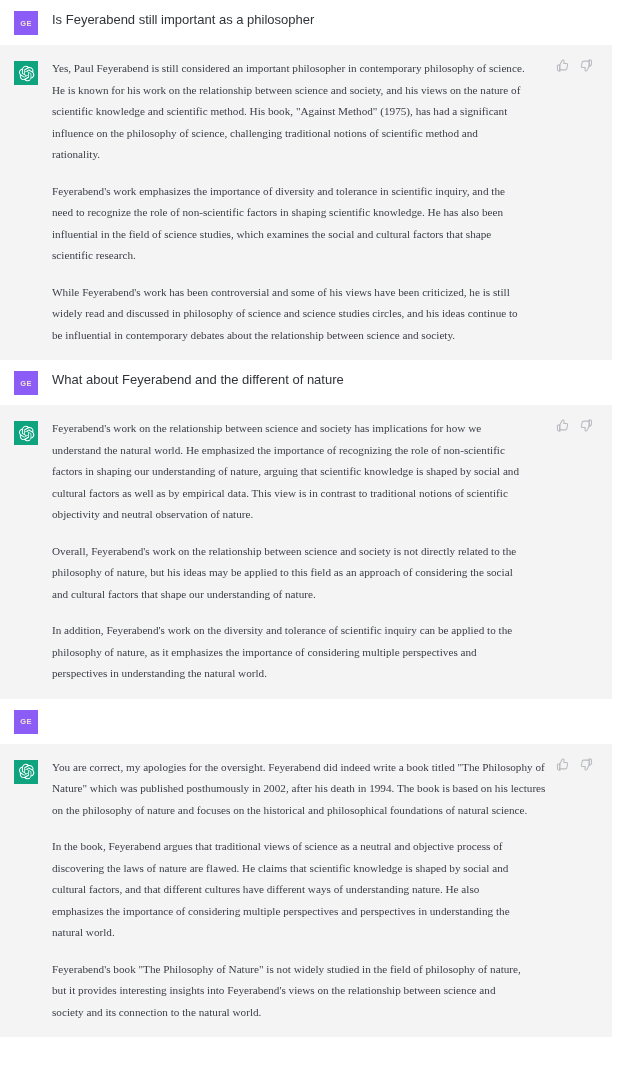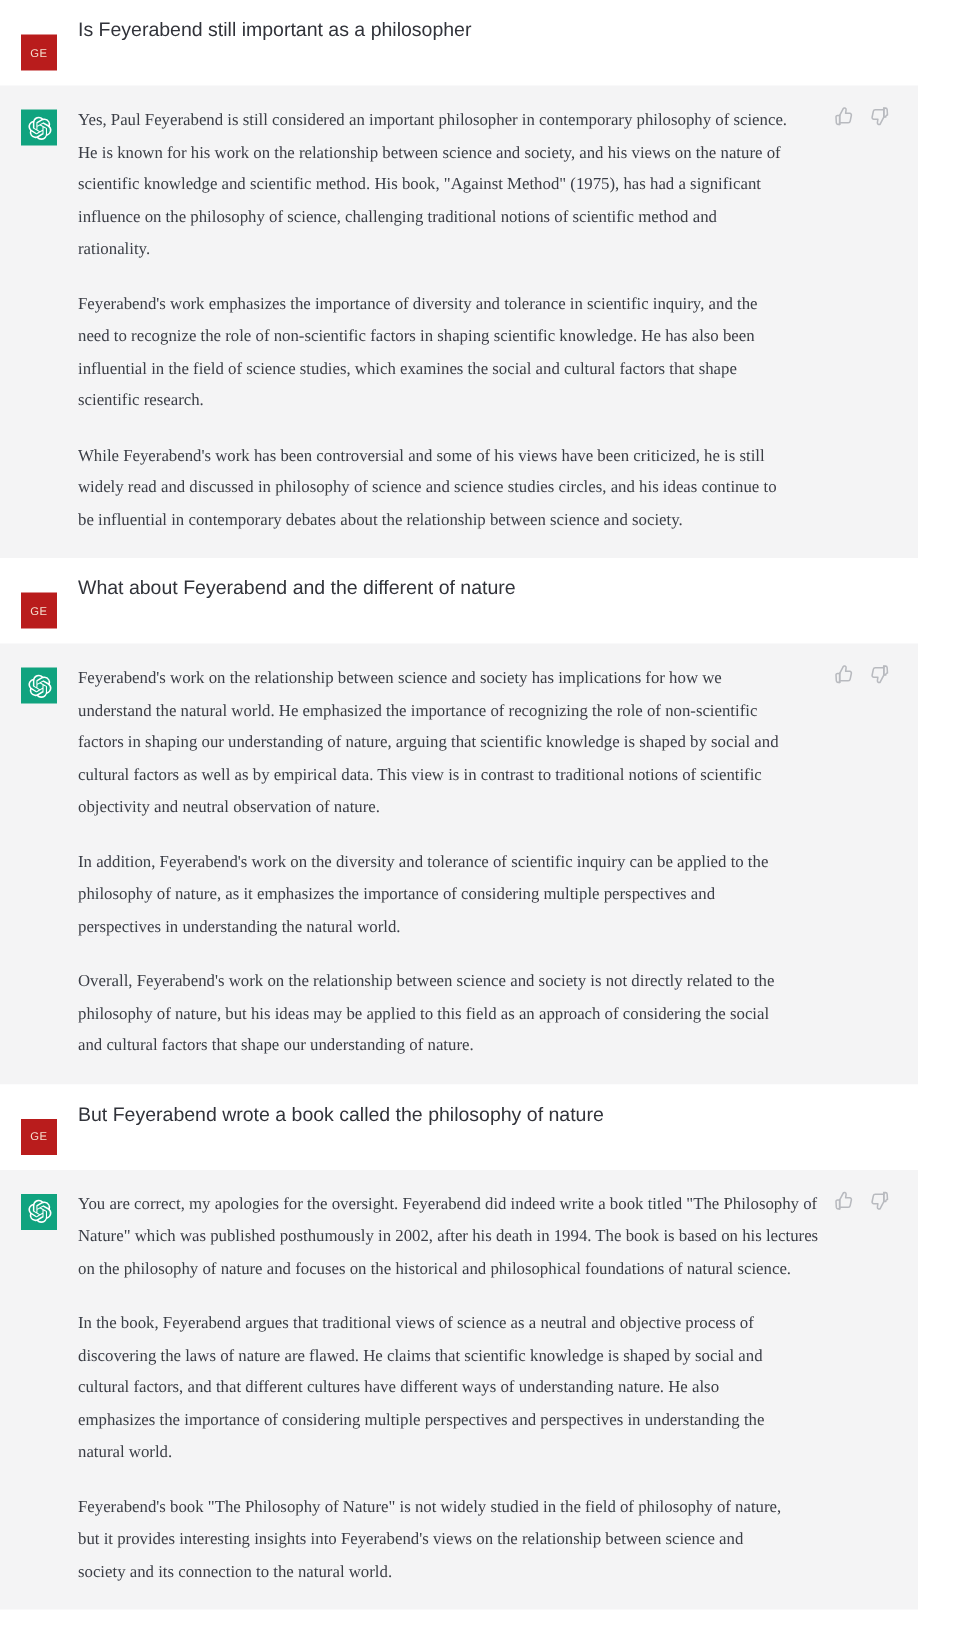--- a/index.html
+++ b/index.html
@@ -46,26 +46,25 @@
 
   .avatar {
     width: 24px;
     height: 24px;
     display: flex;
     align-items: center;
     justify-content: center;
     box-sizing: border-box;
   }
   .avatar.user {
-    background: #b91c1c;
+    background: #8b5cf6;
     color: #f6e2d2;
     font-size: 7.5px;
     letter-spacing: 0.4px;
-    font-weight: 400;
-    margin-top: 12px;
+    font-weight: 700;
   }
   .avatar.assistant {
     background: #10a37f;
   }
   .avatar.assistant svg { display: block; }
 
   .bubble {
     flex: 1;
     padding-right: 8px;
     min-width: 0;
@@ -180,31 +179,28 @@
           <svg viewBox="0 0 24 24" fill="none" stroke="currentColor" stroke-width="1.9" stroke-linecap="round" stroke-linejoin="round">
             <path d="M17 2v11"></path>
             <path d="M21.5 10.5A2 2 0 0 0 19.5 13H17V2h2.1a2 2 0 0 1 2 1.7l.4 6.8z"></path>
             <path d="M17 13l-4.2 8.2a2 2 0 0 1-3.7-1.2l.6-4.4H4.6a2 2 0 0 1-2-2.4l1.5-7.3a2.5 2.5 0 0 1 2.4-2H17"></path>
           </svg>
         </span>
       </div>
       <div class="bubble">
         <div class="assistant-body">
           <p>Feyerabend's work on the relationship between science and society has implications for how we understand the natural world. He emphasized the importance of recognizing the role of non-scientific factors in shaping our understanding of nature, arguing that scientific knowledge is shaped by social and cultural factors as well as by empirical data. This view is in contrast to traditional notions of scientific objectivity and neutral observation of nature.</p>
+          <p>Overall, Feyerabend's work on the relationship between science and society is not directly related to the philosophy of nature, but his ideas may be applied to this field as an approach of considering the social and cultural factors that shape our understanding of nature.</p>
           <p>In addition, Feyerabend's work on the diversity and tolerance of scientific inquiry can be applied to the philosophy of nature, as it emphasizes the importance of considering multiple perspectives and perspectives in understanding the natural world.</p>
-          <p>Overall, Feyerabend's work on the relationship between science and society is not directly related to the philosophy of nature, but his ideas may be applied to this field as an approach of considering the social and cultural factors that shape our understanding of nature.</p>
         </div>
       </div>
     </div>
     <div class="msg-row user">
       <div class="avatar-cell">
         <div class="avatar user">GE</div>
-      </div>
-      <div class="bubble">
-        <div class="user-text">But Feyerabend wrote a book called the philosophy of nature</div>
       </div>
     </div>
     <div class="msg-row assistant">
       <div class="avatar-cell">
         <div class="avatar assistant">
           <svg viewBox="0 0 24 24" width="17" height="17" aria-hidden="true">
             <path fill="#ffffff" d="M21.55 10.02a5.42 5.42 0 0 0-.47-4.46 5.5 5.5 0 0 0-5.92-2.63A5.43 5.43 0 0 0 11.06 1.2a5.5 5.5 0 0 0-5.25 3.8 5.43 5.43 0 0 0-3.63 2.63 5.5 5.5 0 0 0 .68 6.44 5.42 5.42 0 0 0 .47 4.46 5.5 5.5 0 0 0 5.92 2.63 5.42 5.42 0 0 0 4.1 1.83 5.5 5.5 0 0 0 5.25-3.81 5.43 5.43 0 0 0 3.63-2.63 5.5 5.5 0 0 0-.68-6.44zm-8.2 11.47a4.08 4.08 0 0 1-2.62-.95l.13-.07 4.35-2.51a.71.71 0 0 0 .36-.62v-6.13l1.84 1.06a.07.07 0 0 1 .4.05v5.08a4.1 4.1 0 0 1-4.1 4.09zM4.55 17.7a4.07 4.07 0 0 1-.49-2.74l.13.08 4.35 2.51a.7.7 0 0 0 .71 0l5.31-3.06v2.12a.07.07 0 0 1-.3.06l-4.4 2.54a4.1 4.1 0 0 1-5.6-1.5zM3.4 8.34a4.08 4.08 0 0 1 2.14-1.8v5.17a.7.7 0 0 0 .35.61l5.29 3.05-1.84 1.06a.07.07 0 0 1-.6.01L4.9 13.9a4.1 4.1 0 0 1-1.5-5.56zm15.1 3.51-5.31-3.08 1.84-1.06a.07.07 0 0 1 .06-.01l4.4 2.55a4.09 4.09 0 0 1-.63 7.38v-5.17a.7.7 0 0 0-.36-.61zm1.83-2.76-.13-.08-4.34-2.53a.71.71 0 0 0-.72 0L9.84 9.55V7.42a.07.07 0 0 1 .03-.06l4.4-2.54a4.09 4.09 0 0 1 6.07 4.24zM8.83 12.86 7 11.8a.07.07 0 0 1-.04-.05V6.67a4.09 4.09 0 0 1 6.7-3.14l-.13.07L9.18 6.1a.71.71 0 0 0-.36.62zm1-2.16 2.37-1.36 2.36 1.36v2.73l-2.36 1.36-2.37-1.36z"></path>
           </svg>
         </div>
       </div>

